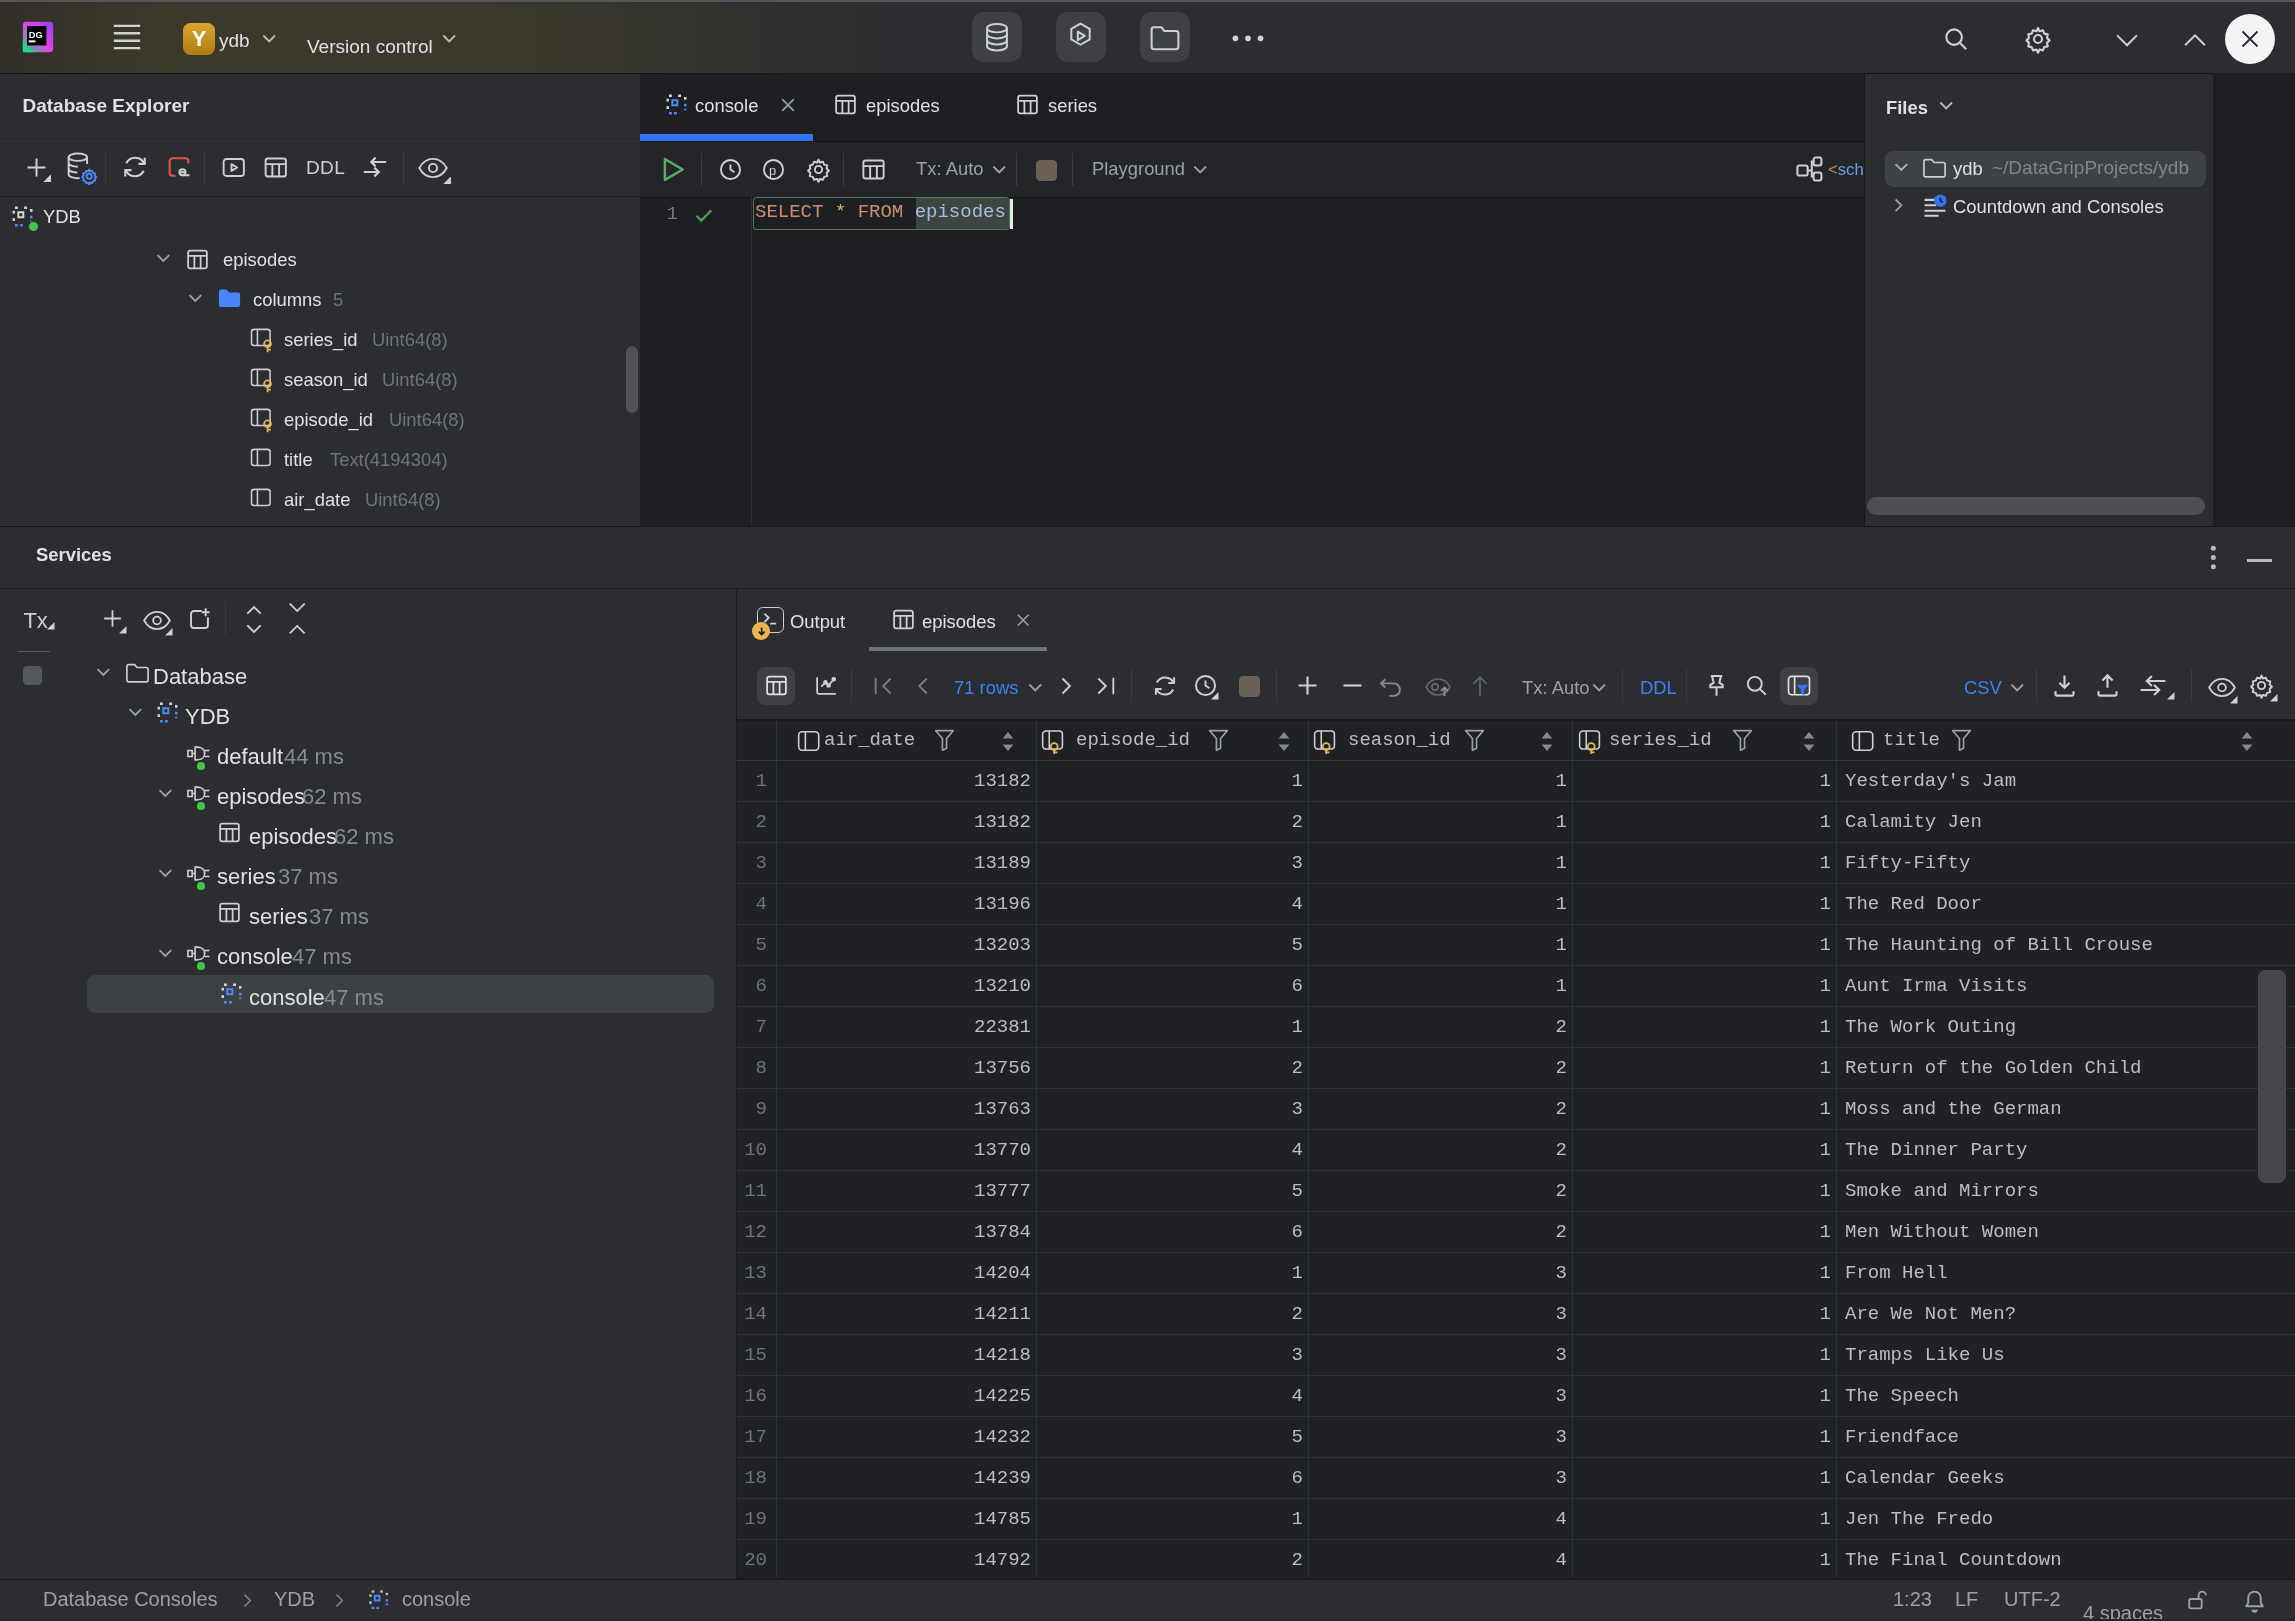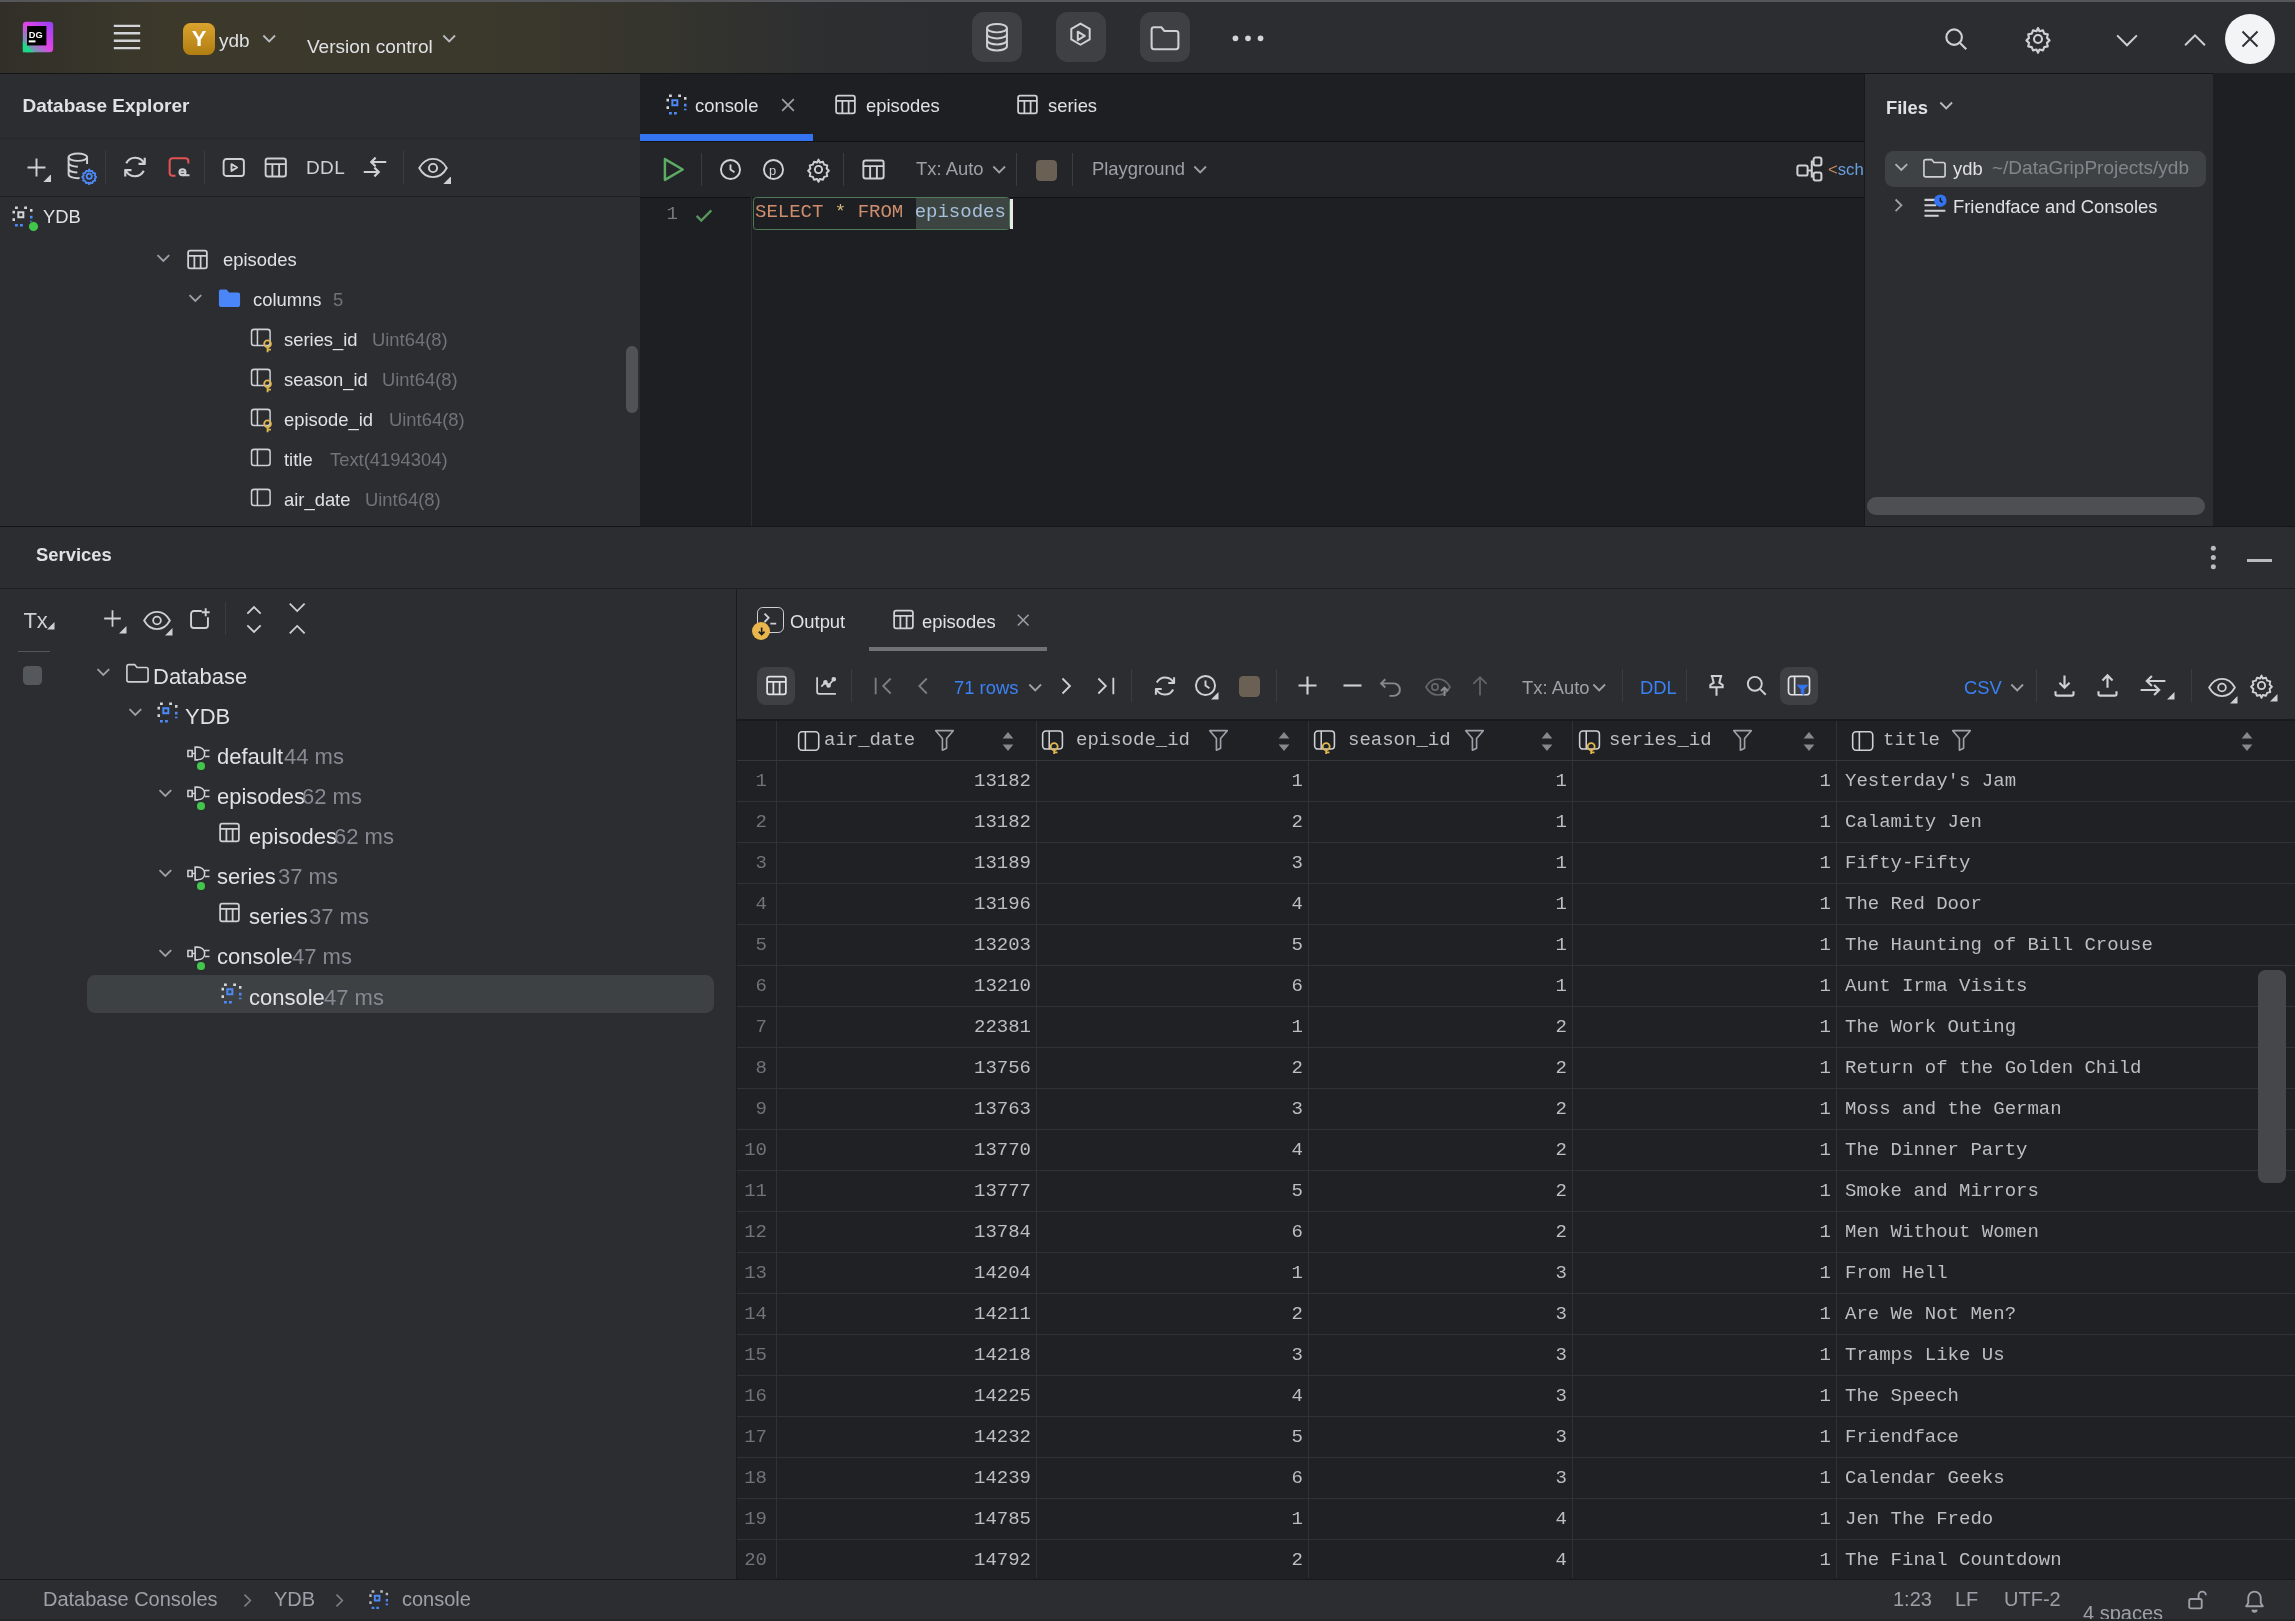--- a/index.html
+++ b/index.html
@@ -359,21 +359,21 @@
   <div class="abs" style="left:127px;top:83px;color:#82868c;font-size:19px">~/DataGripProjects/ydb</div>
 
   <svg class="abs" style="left:28px;top:123px" width="11" height="16.7" viewBox="0 0 13 20" fill="none" stroke="#9da0a8" stroke-width="2.2">
       <path d="M3 3l7 7-7 7"></path>
     </svg>
   <svg class="abs" style="left:57px;top:120px" width="25" height="25" viewBox="0 0 30 30" fill="none">
     <path d="M3 7h13M3 13.5h14M3 20h25M3 26h17" stroke="#ced0d6" stroke-width="2.5"></path>
     <circle cx="22" cy="8" r="7.5" fill="#3574f0"></circle>
     <path d="M22 4.5V8l2.6 2" stroke="#15171a" stroke-width="1.8"></path>
   </svg>
-  <div class="abs t-bright" style="left:88px;top:122px">Friendface and Consoles</div>
+  <div class="abs t-bright" style="left:88px;top:122px">Countdown and Consoles</div>
 
   <div class="abs" style="left:1.7px;top:423px;width:338px;height:18.4px;border-radius:9.2px;background:#4d4f52"></div>
 </div>
 
 <div class="abs" id="bottom" style="left:0;top:526px;width:2295px;height:1053px;background:#2b2d30;border-top:0.8px solid #141517">
   <div class="abs t-bright" style="left:36px;top:16.7px;font-size:18.4px;font-weight:700">Services</div>
   <svg class="abs" style="left:2210px;top:16.7px" width="6.7" height="27" viewBox="0 0 8 32" fill="#b8bbc0">
       <circle cx="4" cy="5" r="3"></circle>
       <circle cx="4" cy="16" r="3"></circle>
       <circle cx="4" cy="27" r="3"></circle>

